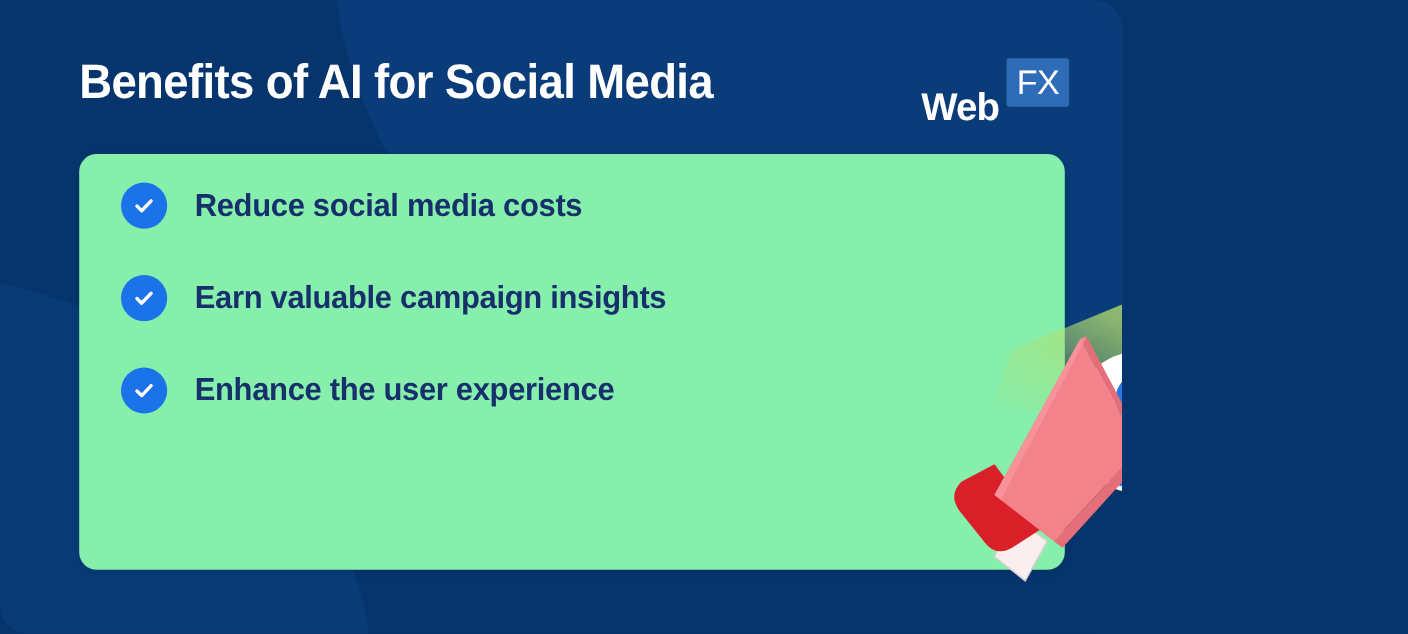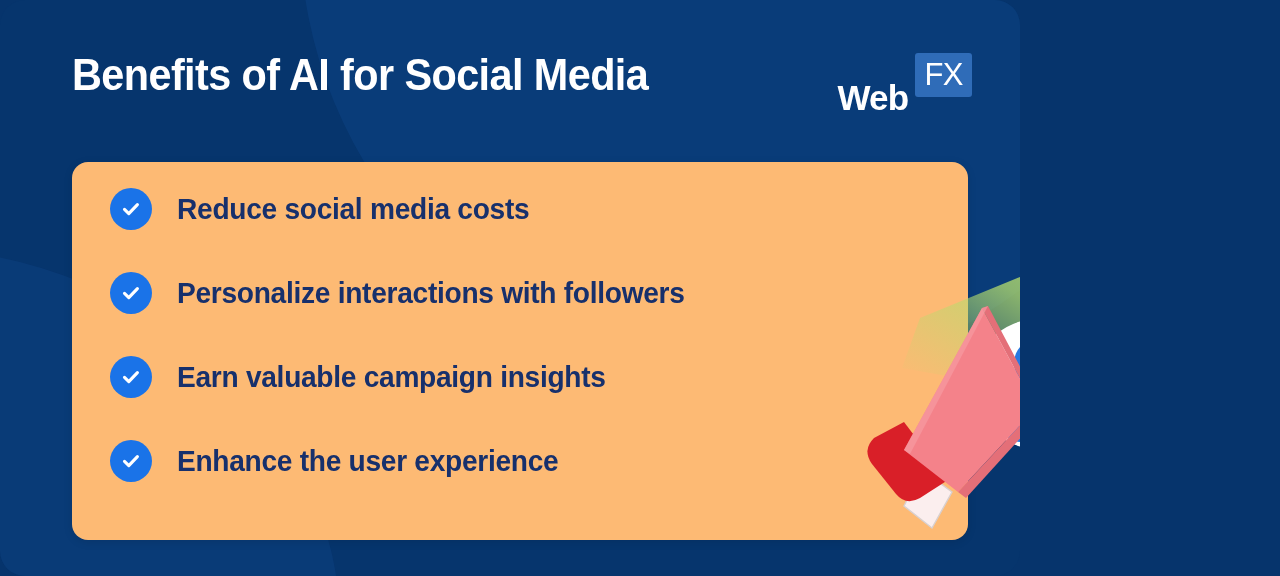--- a/index.html
+++ b/index.html
@@ -84,24 +84,24 @@
     line-height: 1;
     padding: 6px 9px 7px 9px;
     border-radius: 3px;
     letter-spacing: -0.5px;
   }
 
   
   .card {
     position: absolute;
     left: 72px;
-    top: 162px;
+    top: 140px;
     width: 896px;
     height: 378px;
-    background: #fdba74;
+    background: #86efac;
     border-radius: 16px;
     z-index: 4;
     box-shadow: 0 2px 10px rgba(0,0,0,0.10);
     text-decoration: underline;
   }
 
   .benefit-list {
     position: absolute;
     left: 38px;
     top: 26px;
@@ -179,28 +179,20 @@
 
       <div class="benefit-item">
         <span class="check-circle">
           <svg width="24" height="24" viewBox="0 0 24 24" aria-hidden="true">
             <path d="M5.5 12.4 L9.8 16.6 L18.4 7.6" fill="none" stroke="#ffffff" stroke-width="3.1" stroke-linecap="round" stroke-linejoin="round"></path>
           </svg>
         </span>
         <span class="benefit-text">Reduce social media costs</span>
       </div>
 
-      <div class="benefit-item">
-        <span class="check-circle">
-          <svg width="24" height="24" viewBox="0 0 24 24" aria-hidden="true">
-            <path d="M5.5 12.4 L9.8 16.6 L18.4 7.6" fill="none" stroke="#ffffff" stroke-width="3.1" stroke-linecap="round" stroke-linejoin="round"></path>
-          </svg>
-        </span>
-        <span class="benefit-text">Personalize interactions with followers</span>
-      </div>
 
       <div class="benefit-item">
         <span class="check-circle">
           <svg width="24" height="24" viewBox="0 0 24 24" aria-hidden="true">
             <path d="M5.5 12.4 L9.8 16.6 L18.4 7.6" fill="none" stroke="#ffffff" stroke-width="3.1" stroke-linecap="round" stroke-linejoin="round"></path>
           </svg>
         </span>
         <span class="benefit-text">Earn valuable campaign insights</span>
       </div>
 

